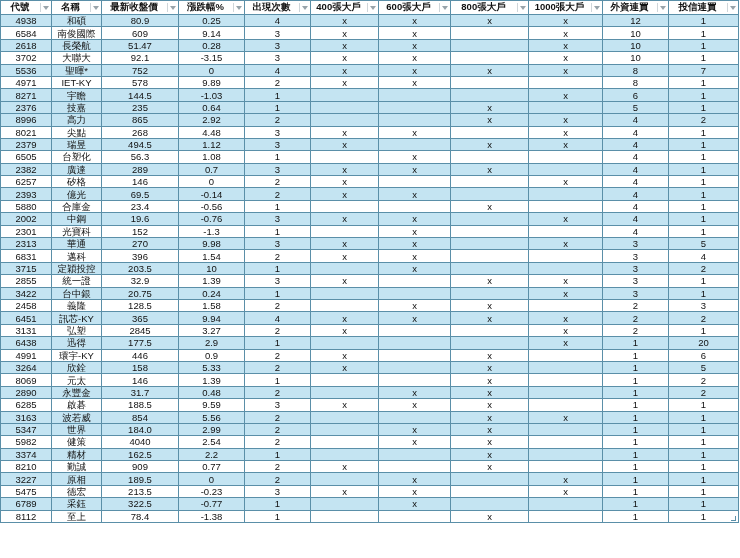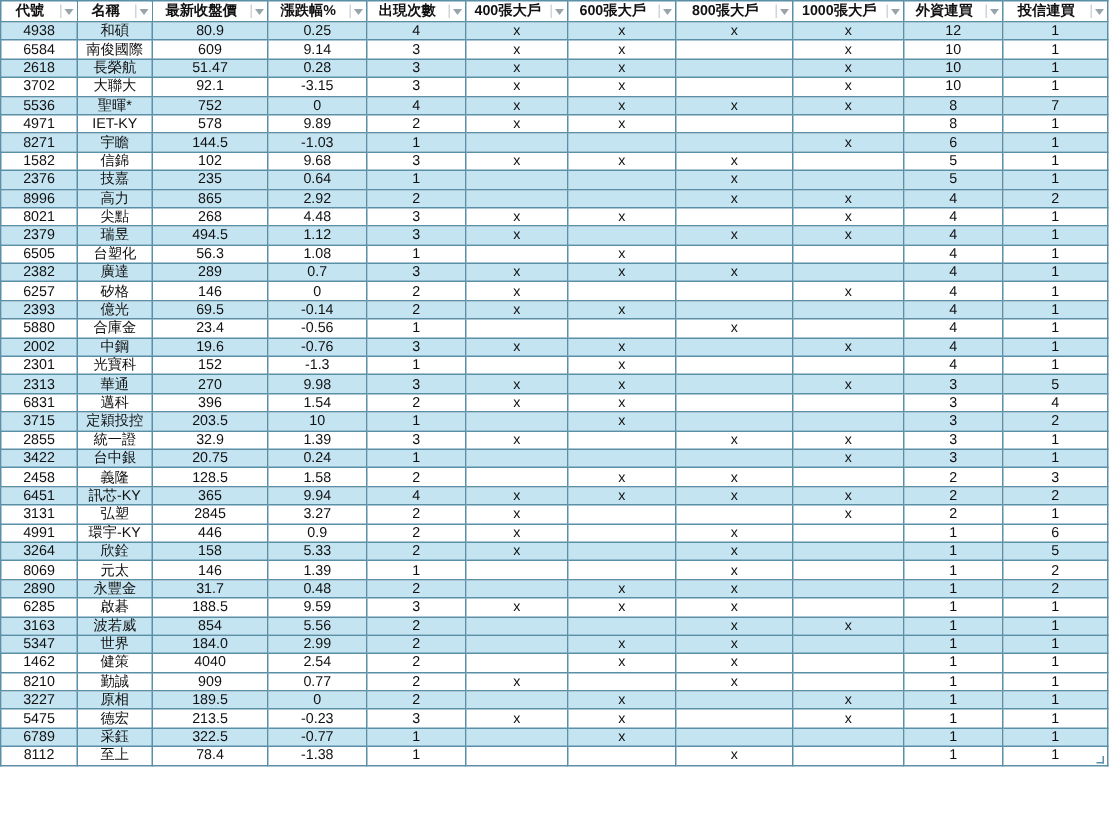--- a/index.html
+++ b/index.html
@@ -133,33 +133,20 @@
           <td>144.5</td>
           <td>-1.03</td>
           <td>1</td>
           <td></td>
           <td></td>
           <td></td>
           <td>x</td>
           <td>6</td>
           <td>1</td>
         </tr>
-        <tr class="even">
-          <td>1582</td>
-          <td>信錦</td>
-          <td>102</td>
-          <td>9.68</td>
-          <td>3</td>
-          <td>x</td>
-          <td>x</td>
-          <td>x</td>
-          <td></td>
-          <td>5</td>
-          <td>1</td>
-        </tr>
         <tr class="odd">
           <td>2376</td>
           <td>技嘉</td>
           <td>235</td>
           <td>0.64</td>
           <td>1</td>
           <td></td>
           <td></td>
           <td>x</td>
           <td></td>
@@ -393,20 +380,33 @@
           <td>2845</td>
           <td>3.27</td>
           <td>2</td>
           <td>x</td>
           <td></td>
           <td></td>
           <td>x</td>
           <td>2</td>
           <td>1</td>
         </tr>
+        <tr class="odd">
+          <td>6438</td>
+          <td>迅得</td>
+          <td>177.5</td>
+          <td>2.9</td>
+          <td>1</td>
+          <td></td>
+          <td></td>
+          <td></td>
+          <td>x</td>
+          <td>1</td>
+          <td>20</td>
+        </tr>
         <tr class="even">
           <td>4991</td>
           <td>環宇-KY</td>
           <td>446</td>
           <td>0.9</td>
           <td>2</td>
           <td>x</td>
           <td></td>
           <td>x</td>
           <td></td>
@@ -485,27 +485,40 @@
           <td>2.99</td>
           <td>2</td>
           <td></td>
           <td>x</td>
           <td>x</td>
           <td></td>
           <td>1</td>
           <td>1</td>
         </tr>
         <tr class="even">
-          <td>1462</td>
+          <td>5982</td>
           <td>健策</td>
           <td>4040</td>
           <td>2.54</td>
           <td>2</td>
           <td></td>
           <td>x</td>
+          <td>x</td>
+          <td></td>
+          <td>1</td>
+          <td>1</td>
+        </tr>
+        <tr class="odd">
+          <td>3374</td>
+          <td>精材</td>
+          <td>162.5</td>
+          <td>2.2</td>
+          <td>1</td>
+          <td></td>
+          <td></td>
           <td>x</td>
           <td></td>
           <td>1</td>
           <td>1</td>
         </tr>
         <tr class="even">
           <td>8210</td>
           <td>勤誠</td>
           <td>909</td>
           <td>0.77</td>

